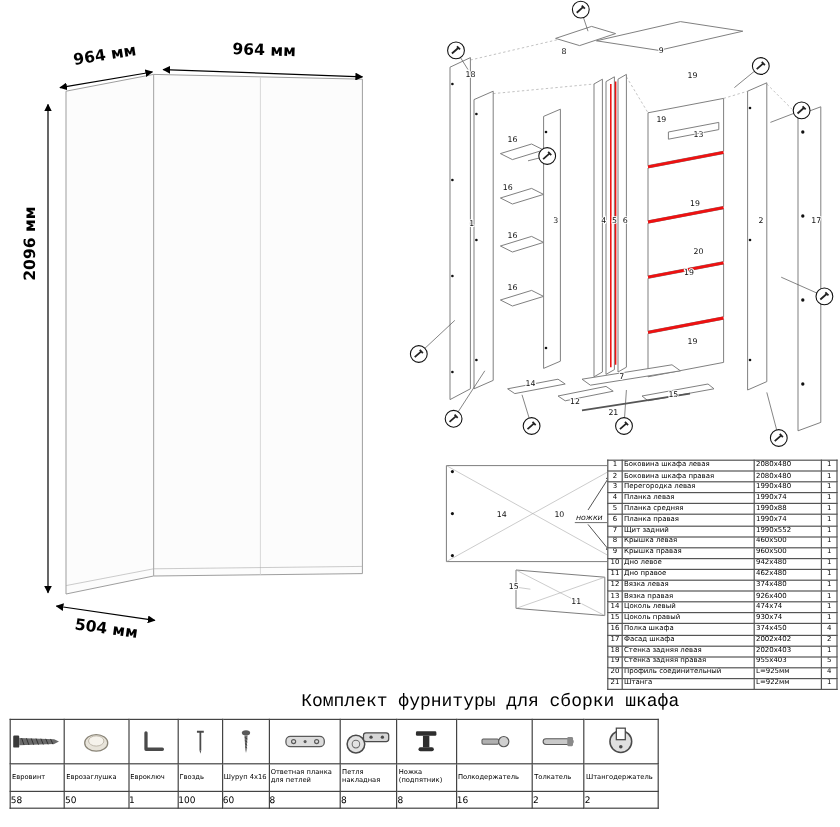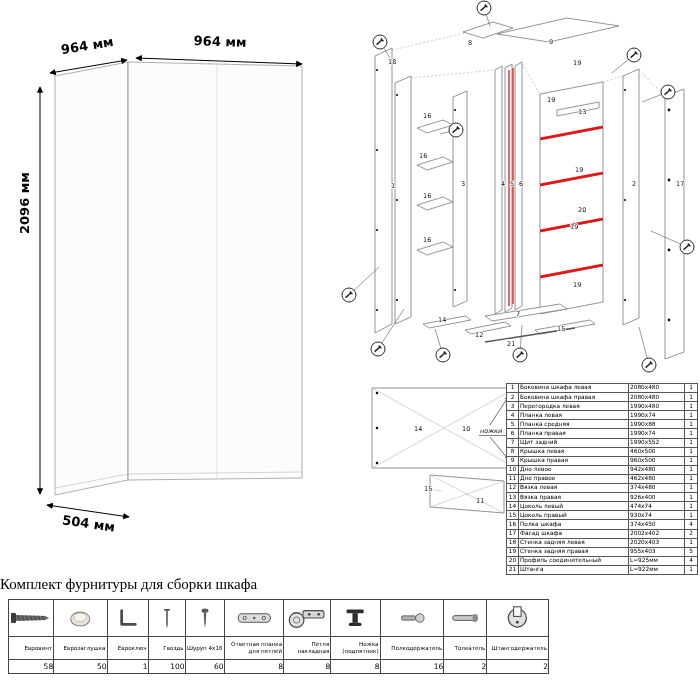--- a/index.html
+++ b/index.html
@@ -15,25 +15,25 @@
   .redbar{stroke:#ee1111;stroke-width:2.4;}
   .redline{stroke:#ee1111;stroke-width:1.3;}
   .num{font-size:6.5px;fill:#111;paint-order:stroke;stroke:#fff;stroke-width:1.6px;}
   .legs{font-size:6.5px;font-style:italic;fill:#111;}
   .dot{fill:#111;}
   .parts{position:absolute;left:506px;top:383px;width:191px;border-collapse:collapse;
          table-layout:fixed;background:#fff;}
   .parts td{border:1px solid #555;font-size:5.8px;line-height:7.2px;height:8.1px;
             padding:0 1px;white-space:nowrap;overflow:hidden;color:#000;}
   .parts .c-num,.parts .c-qty{text-align:center;}
-  .hw-title{position:absolute;top:576px;left:0;width:566px;text-align:left;
-            font-family:Liberation Serif, serif;font-size:15px;color:#000;}
+  .hw-title{position:absolute;top:576px;left:0;width:566px;text-align:right;
+            font-family:Liberation Mono, monospace;font-size:15px;color:#000;}
   .hw{position:absolute;left:8px;top:599px;width:541px;border-collapse:collapse;
       table-layout:fixed;background:#fff;}
-  .hw td{border:1px solid #444;text-align:right;vertical-align:middle;overflow:hidden;padding:0;}
+  .hw td{border:1px solid #444;text-align:left;vertical-align:middle;overflow:hidden;padding:0;}
   .hw .icon-cell{height:36px;}
   .hw .name-cell{font-size:5.6px;line-height:6.6px;height:20px;padding:1px;}
   .hw .qty-cell{font-size:7.5px;height:13px;}
   .hw-ic{width:100%;height:32px;display:block;position:static;}
 </style>
 </head>
 <body>
 
 <div class="page">
 

